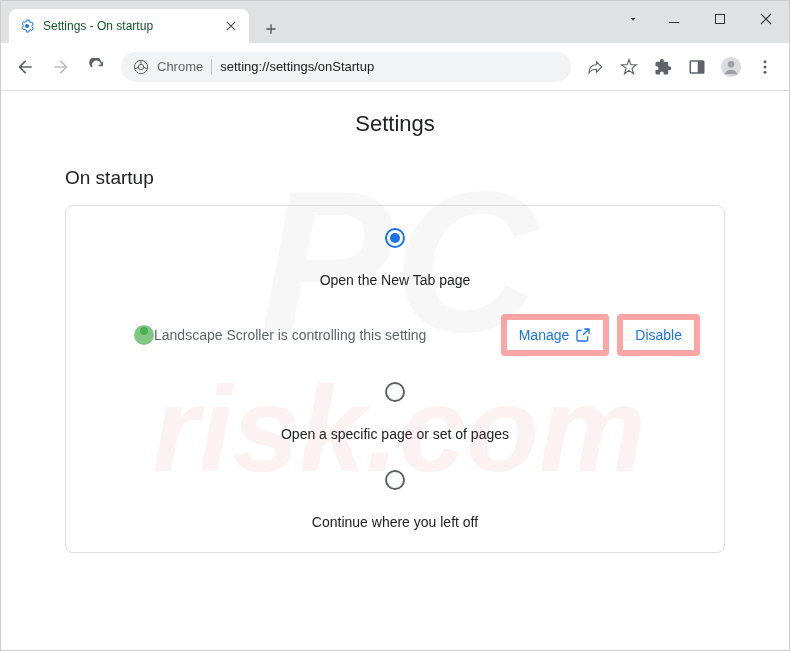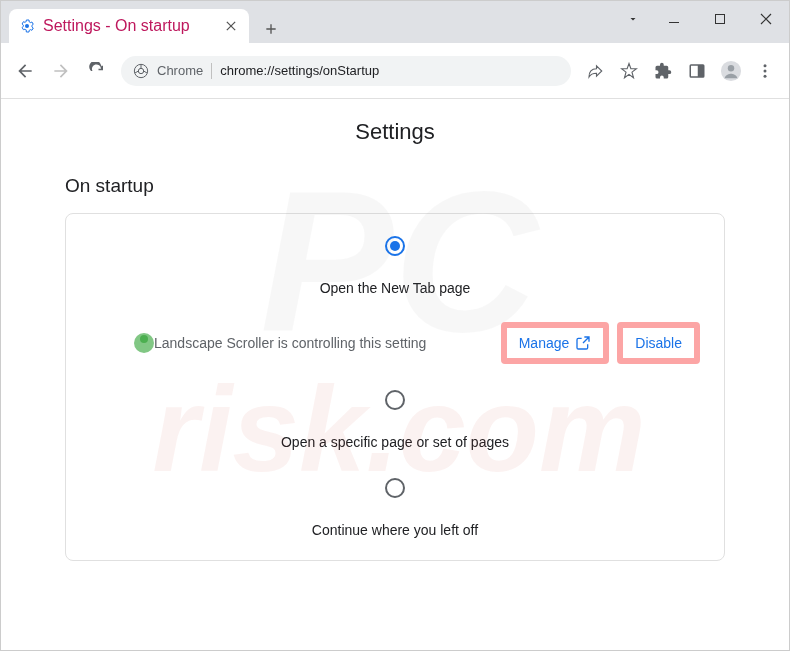--- a/index.html
+++ b/index.html
@@ -8,26 +8,26 @@
 
 .window-controls { position: absolute; top: 0; right: 0; display: flex; height: 36px; }
 .window-btn { width: 46px; height: 36px; display: flex; align-items: center; justify-content: center; color: #333; cursor: pointer; }
 .window-btn svg { width: 12px; height: 12px; }
 .dropdown-btn { width: 36px; }
 
 
 .tab-bar { height: 42px; background: #dfe1e5; display: flex; align-items: flex-end; padding: 8px 8px 0 8px; }
 .tab { background: #fff; height: 34px; width: 240px; border-radius: 8px 8px 0 0; display: flex; align-items: center; padding: 0 10px; gap: 8px; }
 .tab-icon { width: 16px; height: 16px; }
-.tab-title { font-size: 16px; color: #be185d; flex: 1; white-space: nowrap; overflow: hidden; }
+.tab-title { font-size: 12px; color: #14532d; flex: 1; white-space: nowrap; overflow: hidden; }
 .tab-close { width: 16px; height: 16px; display: flex; align-items: center; justify-content: center; color: #555; cursor: pointer; }
 .new-tab { width: 28px; height: 28px; display: flex; align-items: center; justify-content: center; margin-left: 8px; color: #555; cursor: pointer; }
 
 
-.toolbar { height: 56px; background: #fff; border-bottom: 1px solid #e0e0e0; display: flex; align-items: center; padding: 0 8px; gap: 4px; }
+.toolbar { height: 48px; background: #fff; border-bottom: 1px solid #e0e0e0; display: flex; align-items: center; padding: 0 8px; gap: 4px; }
 .nav-btn { width: 32px; height: 32px; display: flex; align-items: center; justify-content: center; border-radius: 50%; color: #5f6368; cursor: pointer; }
 .nav-btn.disabled { color: #c0c0c0; }
 .address-bar { flex: 1; height: 30px; background: #f1f3f4; border-radius: 15px; display: flex; align-items: center; padding: 0 12px; gap: 8px; margin: 0 4px; }
 .chrome-label { font-size: 13px; color: #5f6368; }
 .divider { width: 1px; height: 16px; background: #c0c0c0; }
 .url-text { font-size: 13px; color: #202124; }
 .toolbar-right { display: flex; align-items: center; gap: 2px; }
 .toolbar-icon { width: 32px; height: 32px; display: flex; align-items: center; justify-content: center; color: #5f6368; cursor: pointer; }
 
 
@@ -120,21 +120,21 @@
       </svg>
   </div>
   <div class="address-bar">
     <svg width="16" height="16" viewBox="0 0 24 24">
         <circle cx="12" cy="12" r="10" fill="none" stroke="#5f6368" stroke-width="1.5"></circle>
         <circle cx="12" cy="12" r="4" fill="none" stroke="#5f6368" stroke-width="1.5"></circle>
         <path d="M12 2v6M3 15l5-3M21 15l-5-3" stroke="#5f6368" stroke-width="1.5"></path>
       </svg>
     <span class="chrome-label">Chrome</span>
     <div class="divider"></div>
-    <span class="url-text">chrome://settings/onStartup</span>
+    <span class="url-text">setting://settings/onStartup</span>
   </div>
   <div class="toolbar-right">
     <div class="toolbar-icon">
       <svg viewBox="0 0 24 24" width="18" height="18">
           <path d="M14 9V5l7 7-7 7v-4c-5 0-8 1.5-10 5 0-6 3-11 10-11z" fill="none" stroke="currentColor" stroke-width="1.5"></path>
         </svg>
     </div>
     <div class="toolbar-icon">
       <svg viewBox="0 0 24 24" width="18" height="18">
           <path d="M12 2l2.5 7H22l-6 4.5L18 21l-6-4.5L6 21l2-7.5L2 9h7.5z" fill="none" stroke="currentColor" stroke-width="1.5"></path>

